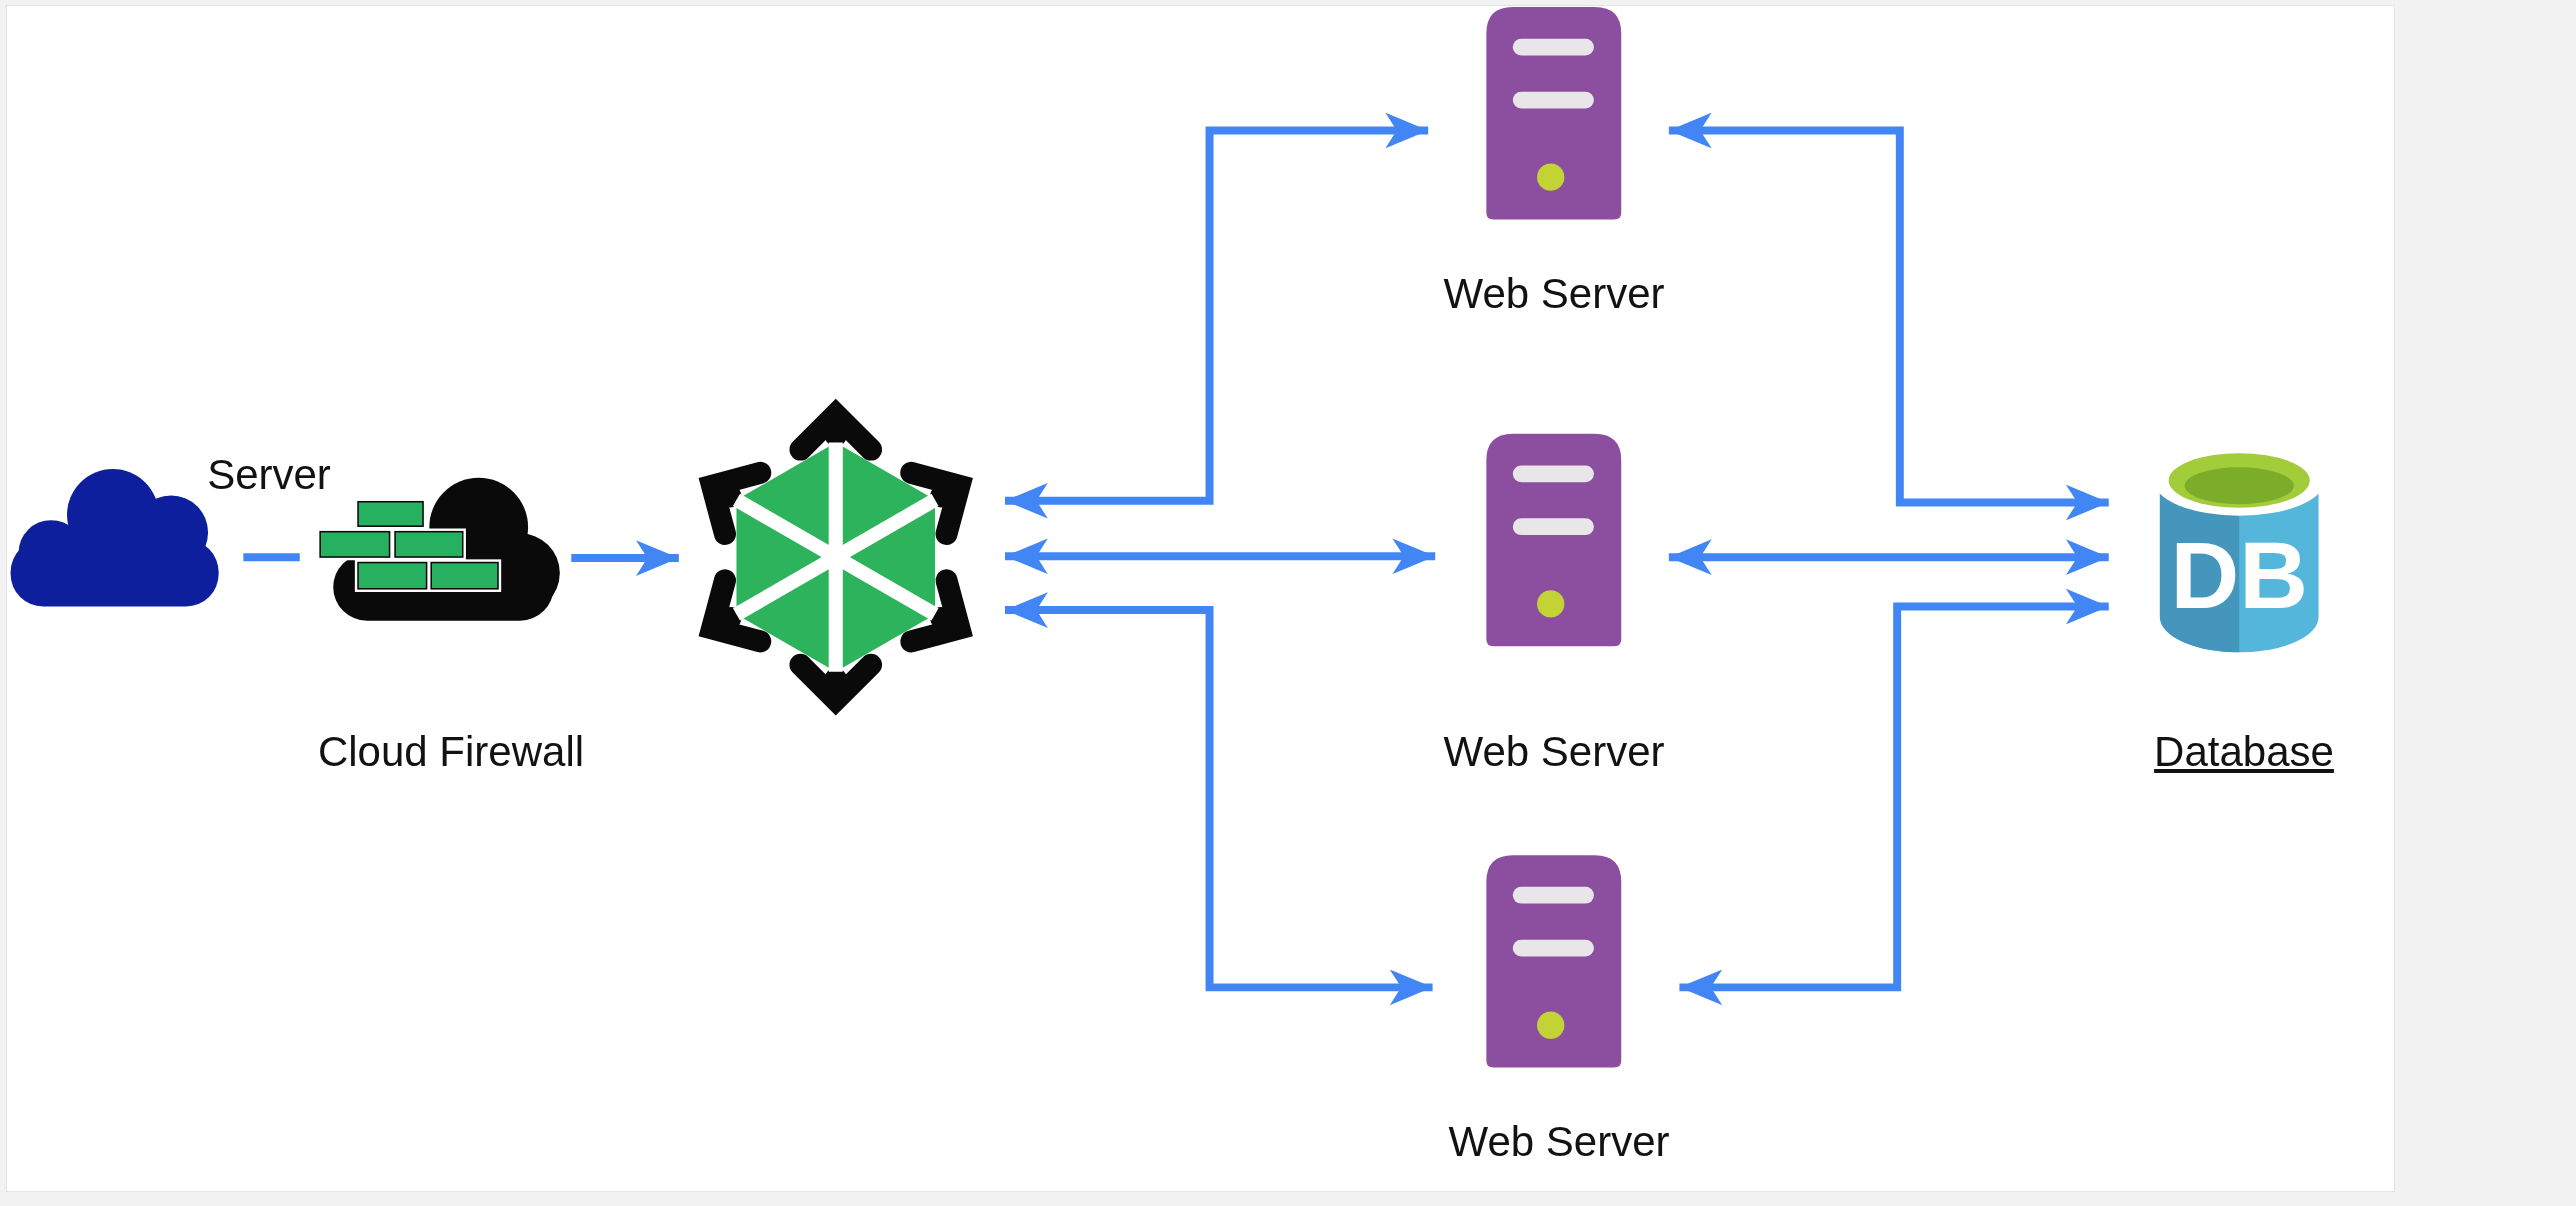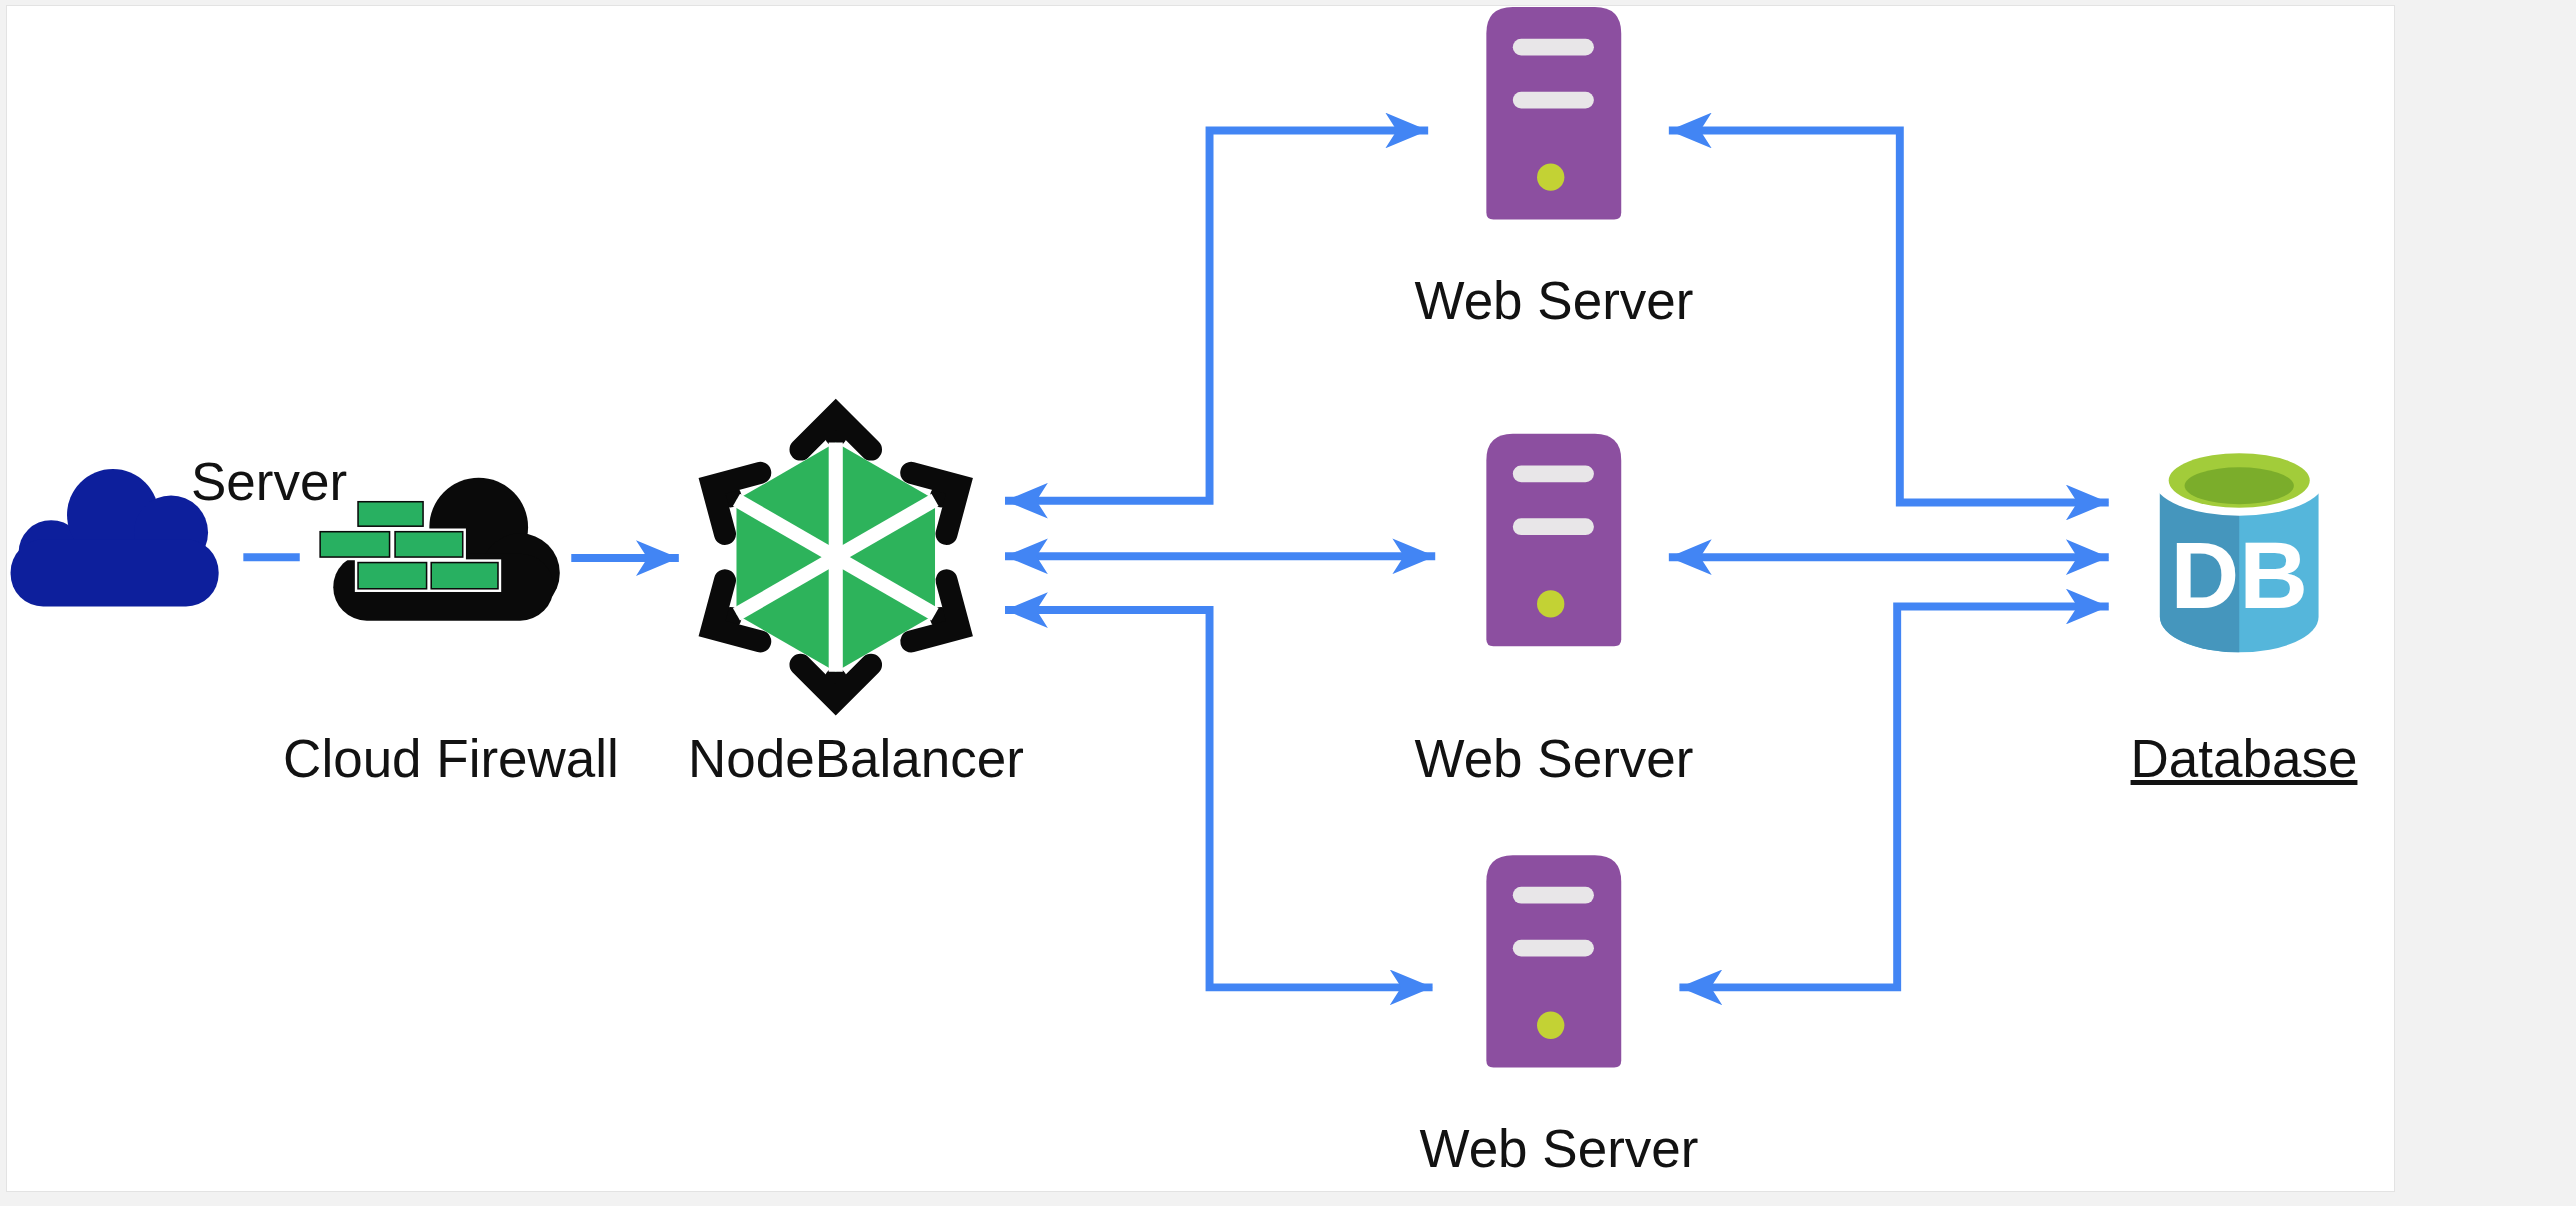--- a/index.html
+++ b/index.html
@@ -3,21 +3,21 @@
 <meta charset="utf-8">
 <style>
   html,body{margin:0;padding:0;}
   body{width:2576px;height:1206px;overflow:hidden;
        font-family:"Liberation Sans","DejaVu Sans",sans-serif;}
   .stage{position:absolute;left:0;top:0;width:2576px;height:1206px;background:#f2f2f2;}
   .canvas{position:absolute;left:6.2px;top:5.3px;width:2389px;height:1187px;
           background:#ffffff;border:0.9px solid #e3e3e3;box-sizing:border-box;}
   .diagram-svg{position:absolute;left:0;top:0;}
   .node-label{position:absolute;transform:translateX(-50%);white-space:nowrap;
-              font-size:53px;font-weight:400;color:#121212;letter-spacing:0px;}
+              font-size:42px;font-weight:400;color:#121212;letter-spacing:0px;}
 </style>
 </head>
 <body>
 
 <div class="stage">
   <div class="canvas"></div>
 
   <svg class="diagram-svg" width="2576" height="1206" viewBox="0 0 2922 1368">
     <defs>
       <marker id="ah-r" viewBox="0 0 12 10" refX="12" refY="5" markerWidth="5.6" markerHeight="4.5" orient="0">
@@ -127,19 +127,18 @@
       <path fill="#4596bd" d="M2450,545 L2450,700 A90,40 0 0 0 2540,740 L2540,560 Z"></path>
       <ellipse cx="2540" cy="545" rx="97" ry="40" fill="#ffffff"></ellipse>
       <ellipse cx="2540" cy="545" rx="80" ry="31" fill="#a2cc3a"></ellipse>
       <ellipse cx="2540" cy="551" rx="62" ry="21" fill="#7bad2b"></ellipse>
       <text x="2540" y="690" text-anchor="middle" font-family="Liberation Sans, DejaVu Sans, sans-serif" font-size="108" font-weight="bold" fill="#ffffff">DB</text>
     </g>
   </svg>
 
   <div class="node-label" style="left:269px;top:451px;">Server</div>
   <div class="node-label" style="left:451px;top:728px;">Cloud Firewall</div>
-  <div class="node-label" style="left:856px;top:728px;">NodeBalancer</div>
   <div class="node-label" style="left:1554px;top:270px;">Web Server</div>
   <div class="node-label" style="left:1554px;top:728px;">Web Server</div>
   <div class="node-label" style="left:1559px;top:1118px;">Web Server</div>
   <div class="node-label" style="left:2244px;top:728px;text-decoration:underline;">Database</div>
 </div>
 
 
 </body></html>

